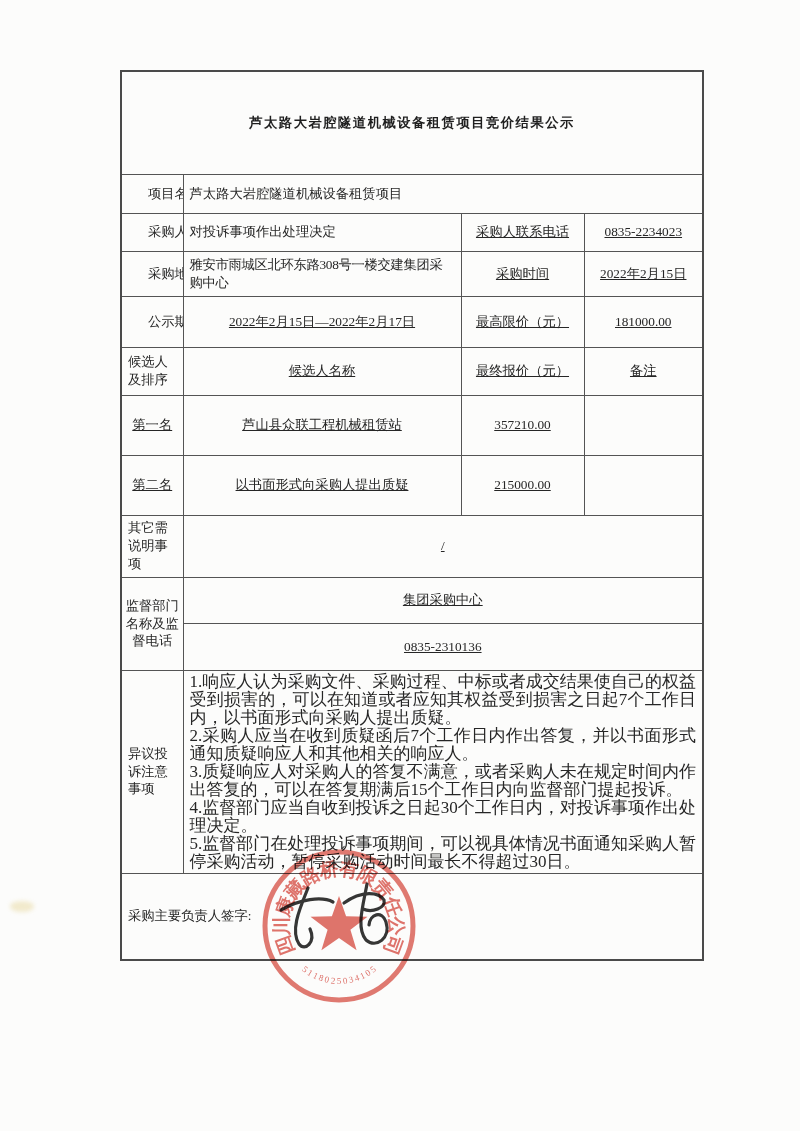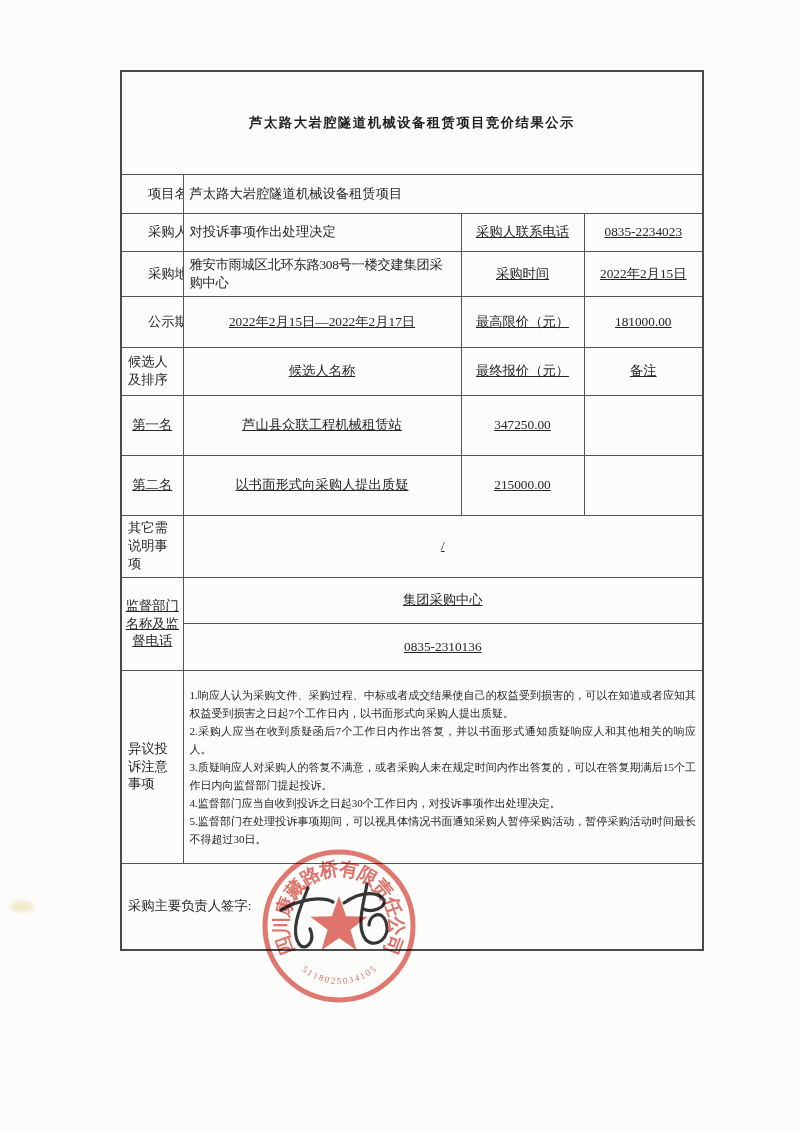--- a/index.html
+++ b/index.html
@@ -21,26 +21,26 @@
     padding:2px 6px; vertical-align:middle;
     overflow:hidden;
     margin-left:12px;
   }
   td.title-cell {
     font-size:18px; font-weight:bold; text-align:center;
     letter-spacing:1.5px; color:#1f1f1f;
   }
   td.lbl { padding:2px 2px 2px 4px; font-size:13px; text-align:left; }
   td.lbl.nw { white-space:nowrap;padding-left:26px; }
-  td.lbl.ctr { text-align:center; padding:2px 2px;text-decoration:underline; }
+  td.lbl.ctr { text-align:center; padding:2px 2px; }
   td.c { text-align:center;text-decoration:underline; }
   td.l { text-align:left; padding-left:8px; }
   td.loc { font-size:13px; letter-spacing:-0.3px; padding:2px 4px; line-height:1.5; }
   td.objection-cell { vertical-align:middle; padding:4px 8px 4px 8px; }
-  .objection-cell p { margin:0; font-size:11px; line-height:18px; text-align:justify; }
+  .objection-cell p { margin:0; font-size:17px; line-height:18px; text-align:justify; }
   td.sig-cell { font-size:13.5px; padding-left:8px;border-radius:28px; }
   .seal {
     position:absolute; left:257px; top:844px; width:164px; height:164px;
     mix-blend-mode:multiply; opacity:0.88; pointer-events:none;
   }
   .seal text { font-family:"Liberation Serif","DejaVu Serif",serif; }
   .signature {
     position:absolute; left:272px; top:872px; width:130px; height:92px;
     mix-blend-mode:multiply; pointer-events:none;
   }
@@ -89,21 +89,21 @@
     </tr>
     <tr style="height:48px">
       <td class="lbl">候选人及排序</td>
       <td class="c">候选人名称</td>
       <td class="c">最终报价（元）</td>
       <td class="c">备注</td>
     </tr>
     <tr style="height:60px">
       <td class="c">第一名</td>
       <td class="c">芦山县众联工程机械租赁站</td>
-      <td class="c">347250.00</td>
+      <td class="c">357210.00</td>
       <td class="c"></td>
     </tr>
     <tr style="height:60px">
       <td class="c">第二名</td>
       <td class="c">以书面形式向采购人提出质疑</td>
       <td class="c">215000.00</td>
       <td class="c"></td>
     </tr>
     <tr style="height:62px">
       <td class="lbl">其它需说明事项</td>

